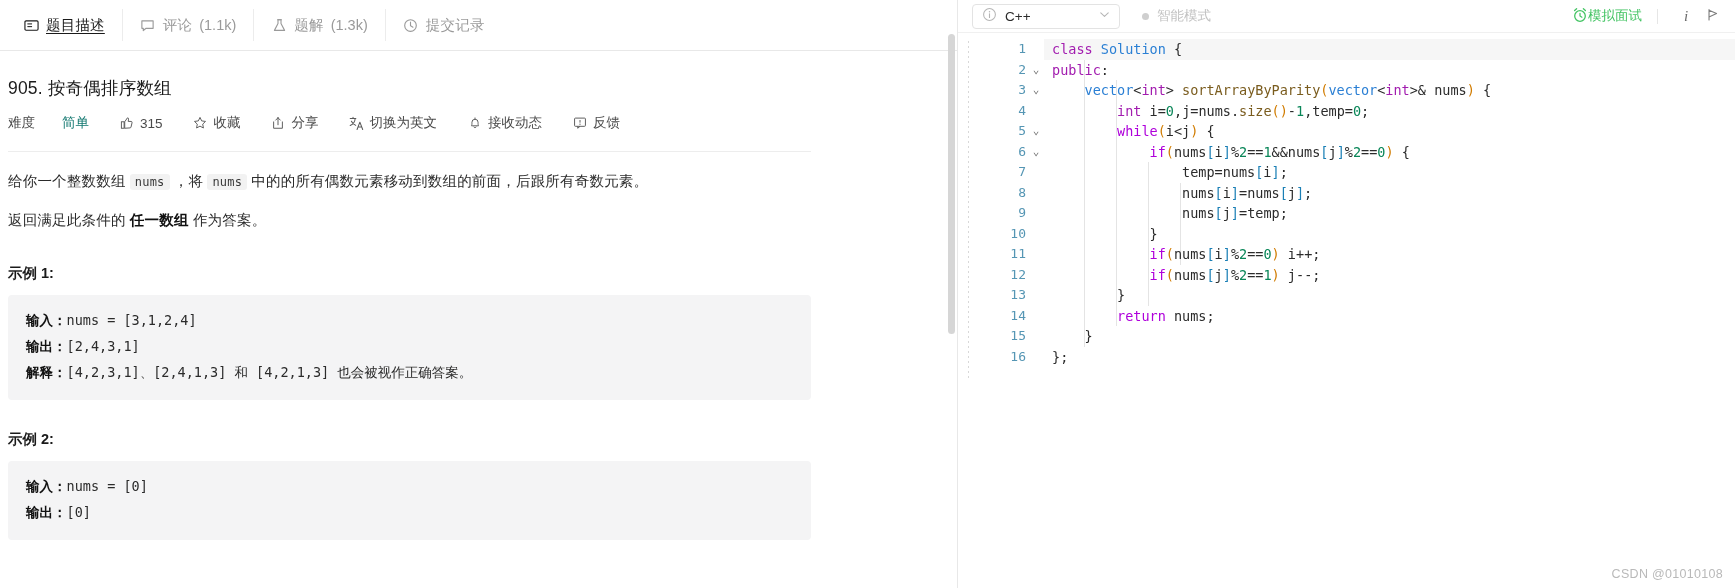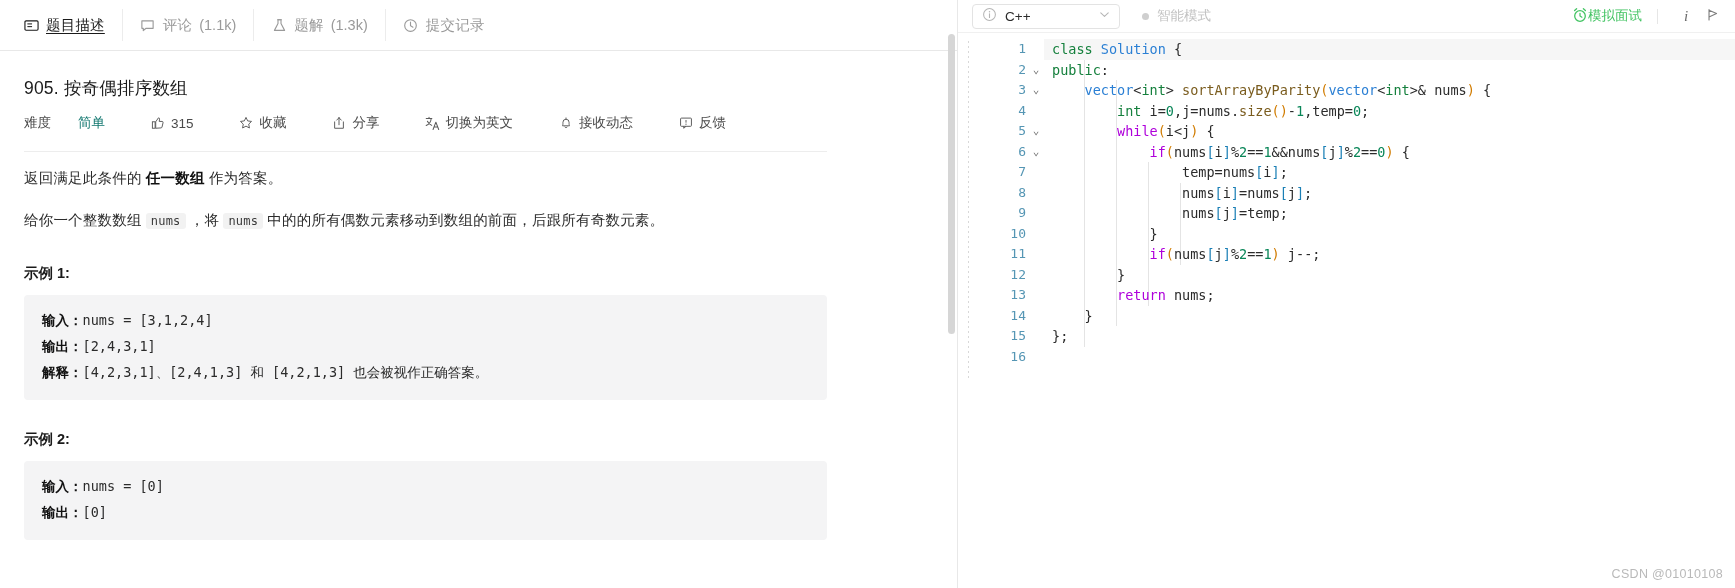--- a/index.html
+++ b/index.html
@@ -57,34 +57,34 @@
     background: #ececec;
     margin: 9px 0;
     flex: none;
   }
   .ticon { display: inline-flex; align-items: center; justify-content: center; width: 16px; height: 16px; }
   .ticon svg { display: block; }
 
   .left-body {
     flex: 1;
     overflow: hidden;
-    padding: 0 24px 0 24px;
+    padding: 0 24px 0 8px;
     position: relative;
   }
   .prob-title {
     font-size: 17.5px;
     font-weight: 500;
     color: #1a1a1a;
     margin-top: 25px;
     letter-spacing: .2px;
   }
   .meta-row {
     display: flex;
     align-items: center;
-    gap: 15px;
+    gap: 0;
     margin-top: 14px;
     font-size: 13.5px;
     color: #4a4a4a;
   }
   .meta-item {
     display: flex;
     align-items: center;
     gap: 6px;
     margin-right: 30px;
     cursor: pointer;
@@ -294,21 +294,21 @@
     padding-left: 8px;
     position: relative;
   }
   .cline.first { background: #f6f6f6; }
   .indent-guide {
     position: absolute;
     width: 1px;
     background: #e4e4e4;
   }
   
-  .k   { color: #15803d; margin-top: 40px; }      
+  .k   { color: #a21caf; margin-top: 40px; }      
   .kp  { color: #af00db; }      
   .ty  { color: #2a7fd4; }      
   .fn  { color: #7a5c1e; }      
   .num { color: #098658; }      
   .op  { color: #2b2b2b; }
   .br1 { color: #d17c00; }
   .br2 { color: #1a7fb5; }
   .id  { color: #2b2b2b; }
 
   .watermark {
@@ -438,23 +438,23 @@
                 <line x1="8" y1="4.6" x2="8" y2="7.6" stroke="#5a5a5a" stroke-width="1.1"></line>
                 <circle cx="8" cy="9.3" r=".7" fill="#5a5a5a"></circle>
               </svg>
           </span>
           <span>反馈</span>
         </div>
       </div>
 
       <div class="divider-line"></div>
 
+      <div class="para"><span>给你一个整数数组 </span><code class="inline">nums</code><span> ，将 </span><code class="inline">nums</code><span> 中的的所有偶数元素移动到数组的前面，后跟所有奇数元素。</span></div>
+
       <div class="para second"><span>返回满足此条件的 </span><span class="bold-emph">任一数组</span><span> 作为答案。</span></div>
-
-      <div class="para"><span>给你一个整数数组 </span><code class="inline">nums</code><span> ，将 </span><code class="inline">nums</code><span> 中的的所有偶数元素移动到数组的前面，后跟所有奇数元素。</span></div>
 
       <div class="ex-head">示例 1:</div>
       <div class="ex-box">
         <div class="ex-line"><span class="lbl">输入：</span><span>nums = [3,1,2,4]</span></div>
         <div class="ex-line"><span class="lbl">输出：</span><span>[2,4,3,1]</span></div>
         <div class="ex-line"><span class="lbl">解释：</span><span>[4,2,3,1]、[2,4,1,3] 和 [4,2,1,3] </span><span class="cjk">也会被视作正确答案。</span></div>
       </div>
 
       <div class="ex-head">示例 2:</div>
       <div class="ex-box">
@@ -574,20 +574,21 @@
         <div class="cline first"><span class="k">class</span> <span class="ty">Solution</span> <span class="op">{</span></div>
         <div class="cline"><span class="k">public</span><span class="op">:</span></div>
         <div class="cline">    <span class="ty">vector</span><span class="op">&lt;</span><span class="k">int</span><span class="op">&gt;</span> <span class="fn">sortArrayByParity</span><span class="br1">(</span><span class="ty">vector</span><span class="op">&lt;</span><span class="k">int</span><span class="op">&gt;&amp;</span> <span class="id">nums</span><span class="br1">)</span> <span class="op">{</span></div>
         <div class="cline">        <span class="k">int</span> <span class="id">i</span><span class="op">=</span><span class="num">0</span><span class="op">,</span><span class="id">j</span><span class="op">=</span><span class="id">nums</span><span class="op">.</span><span class="fn">size</span><span class="br1">()</span><span class="op">-</span><span class="num">1</span><span class="op">,</span><span class="id">temp</span><span class="op">=</span><span class="num">0</span><span class="op">;</span></div>
         <div class="cline">        <span class="kp">while</span><span class="br1">(</span><span class="id">i</span><span class="op">&lt;</span><span class="id">j</span><span class="br1">)</span> <span class="op">{</span></div>
         <div class="cline">            <span class="kp">if</span><span class="br1">(</span><span class="id">nums</span><span class="br2">[</span><span class="id">i</span><span class="br2">]</span><span class="op">%</span><span class="num">2</span><span class="op">==</span><span class="num">1</span><span class="op">&amp;&amp;</span><span class="id">nums</span><span class="br2">[</span><span class="id">j</span><span class="br2">]</span><span class="op">%</span><span class="num">2</span><span class="op">==</span><span class="num">0</span><span class="br1">)</span> <span class="op">{</span></div>
         <div class="cline">                <span class="id">temp</span><span class="op">=</span><span class="id">nums</span><span class="br2">[</span><span class="id">i</span><span class="br2">]</span><span class="op">;</span></div>
         <div class="cline">                <span class="id">nums</span><span class="br2">[</span><span class="id">i</span><span class="br2">]</span><span class="op">=</span><span class="id">nums</span><span class="br2">[</span><span class="id">j</span><span class="br2">]</span><span class="op">;</span></div>
         <div class="cline">                <span class="id">nums</span><span class="br2">[</span><span class="id">j</span><span class="br2">]</span><span class="op">=</span><span class="id">temp</span><span class="op">;</span></div>
         <div class="cline">            <span class="op">}</span></div>
+        <div class="cline">            <span class="kp">if</span><span class="br1">(</span><span class="id">nums</span><span class="br2">[</span><span class="id">i</span><span class="br2">]</span><span class="op">%</span><span class="num">2</span><span class="op">==</span><span class="num">0</span><span class="br1">)</span> <span class="id">i</span><span class="op">++;</span></div>
         <div class="cline">            <span class="kp">if</span><span class="br1">(</span><span class="id">nums</span><span class="br2">[</span><span class="id">j</span><span class="br2">]</span><span class="op">%</span><span class="num">2</span><span class="op">==</span><span class="num">1</span><span class="br1">)</span> <span class="id">j</span><span class="op">--;</span></div>
         <div class="cline">        <span class="op">}</span></div>
         <div class="cline">        <span class="kp">return</span> <span class="id">nums</span><span class="op">;</span></div>
         <div class="cline">    <span class="op">}</span></div>
         <div class="cline"><span class="op">};</span></div>
       </div>
     </div>
 
     <div class="watermark">CSDN @01010108</div>
   </div>

